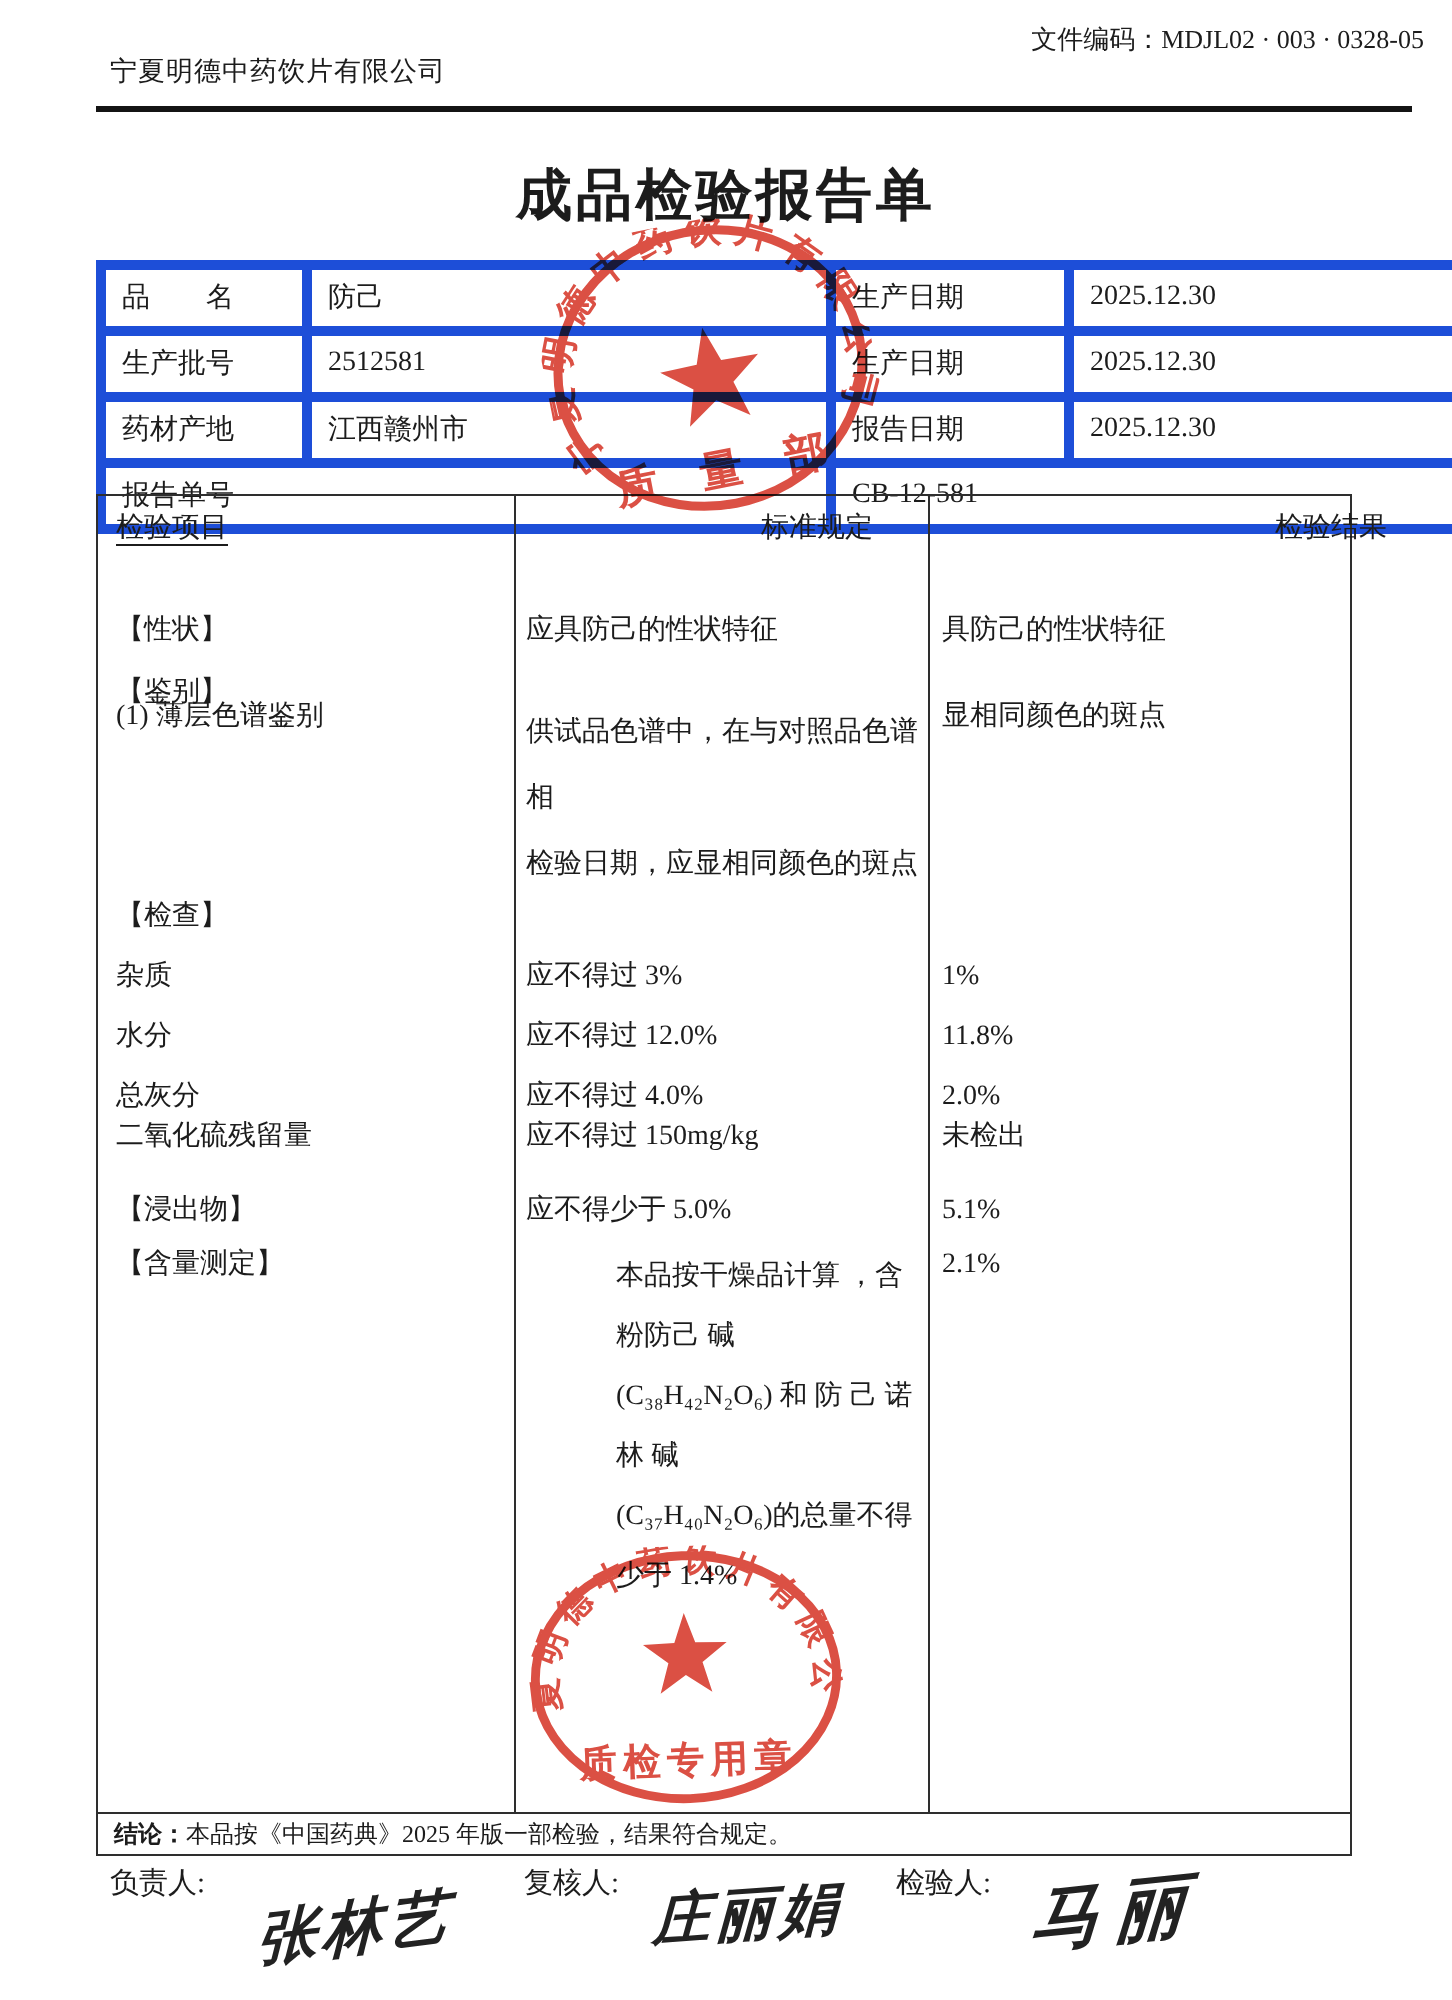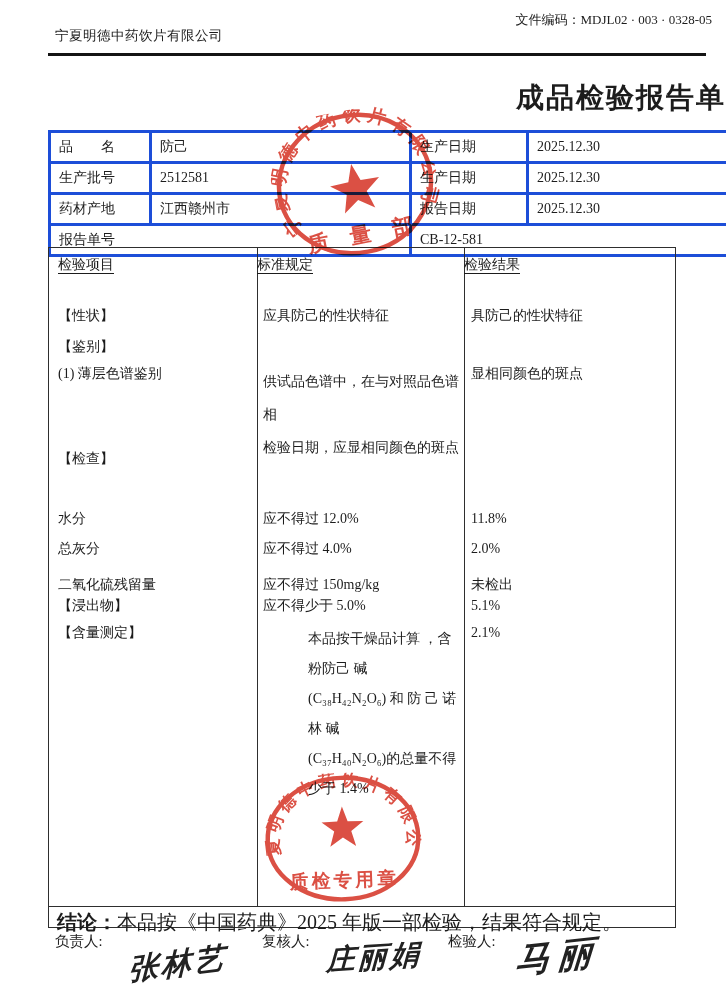--- a/index.html
+++ b/index.html
@@ -4,41 +4,41 @@
 <style>
   html,body{margin:0;padding:0;background:#e8e8e8;}
   .page{
     position:relative;width:726px;height:1000px;margin:0 auto;background:#ffffff;
     font-family:"Liberation Serif","DejaVu Serif",serif;color:#1c1c1c;overflow:hidden;
   }
   
   .hdr-company{position:absolute;left:55px;top:27px;font-size:13.5px;letter-spacing:.5px;}
   .hdr-code{position:absolute;right:14px;top:11px;font-size:13px;}
   .hdr-rule{position:absolute;left:48px;right:20px;top:53px;height:2.5px;background:#141414;}
-  .title{position:absolute;left:0;right:0;top:79px;text-align:right;font-size:28px;font-weight:bold;letter-spacing:2px;}
+  .title{position:absolute;left:0;right:0;top:79px;text-align:center;font-size:28px;font-weight:bold;letter-spacing:2px;}
   
   .info-table{position:absolute;left:48px;top:130px;width:628px;border-collapse:collapse;table-layout:fixed;font-size:14px;}
-  .info-table td{border:3px solid #1d4ed8;height:28px;padding:0 16px 0 8px;white-space:pre;overflow:hidden;}
+  .info-table td{border:5px solid #1d4ed8;height:28px;padding:0 16px 0 8px;white-space:pre;overflow:hidden;}
   .col-l1{width:74px;} .col-v1{width:233px;} .col-l2{width:90px;} .col-v2{width:231px;}
   
   .main-table{position:absolute;left:48px;top:247px;width:628px;height:681px;border:1px solid #2e2e2e;box-sizing:border-box;font-size:14px;}
   .vline{position:absolute;top:0;width:1px;height:658px;background:#2e2e2e;}
   .vline.v1{left:208px;} .vline.v2{left:415px;}
   .hline-concl{position:absolute;left:0;right:0;top:658px;height:1px;background:#2e2e2e;}
   .mt-row{position:absolute;left:0;width:626px;display:grid;grid-template-columns:208px 207px 211px;}
   .mt-row .c1{padding-left:9px;} .mt-row .c2{padding-left:6px;} .mt-row .c3{padding-left:7px;}
   .mt-row div{white-space:pre-line;line-height:18px;}
-  .hdr-row{top:8px;}
+  .hdr-row{top:8px;gap:48px;}
   .hdr-row .c1{text-decoration:underline;text-underline-offset:4px;}
-  .hdr-row .c2,.hdr-row .c3{text-align:left;text-decoration:underline;text-underline-offset:4px;padding:0;}
-  .r0{top:59px;} .r1{top:90px;} .r2{top:117px;} .r3{top:202px;} .r4{top:232px;}
-  .r5{top:262px;} .r6{top:292px;} .r7{top:328px;} .r8{top:349px;} .r9{top:376px;}
+  .hdr-row .c2,.hdr-row .c3{text-align:center;text-underline-offset:4px;padding:0;}
+  .r0{top:59px;} .r1{top:90px;} .r2{top:102px;} .r3{top:202px;} .r4{top:232px;}
+  .r5{top:262px;} .r6{top:292px;} .r7{top:312px;} .r8{top:349px;} .r9{top:376px;}
   .r2 .c2{line-height:33px;}
   .r9 .c2{line-height:30px;margin-left:45px;}
-  .concl{position:absolute;left:8px;top:661px;font-size:20px;}
+  .concl{position:absolute;left:8px;top:661px;font-size:12px;}
   .concl .lbl{font-weight:bold;}
   
   .sig-label{position:absolute;top:932px;font-size:14.5px;}
   .sig-l0{left:55px;} .sig-l1{left:262px;} .sig-l2{left:448px;}
   .sig-name{position:absolute;font-weight:600;font-style:italic;color:#222;letter-spacing:3px;}
   .sig-n0{left:128px;top:944px;font-size:30px;transform:rotate(-7deg) skewX(-8deg);}
   .sig-n1{left:326px;top:938px;font-size:29px;transform:rotate(-4deg) skewX(-6deg);}
   .sig-n2{left:515px;top:933px;font-size:35px;transform:rotate(-6deg) skewX(-10deg);letter-spacing:8px;}
   
   .stamp{position:absolute;mix-blend-mode:multiply;opacity:.88;}
@@ -109,20 +109,25 @@
       <div class="c1">(1) 薄层色谱鉴别</div>
       <div class="c2">供试品色谱中，在与对照品色谱相
 检验日期，应显相同颜色的斑点</div>
       <div class="c3">显相同颜色的斑点</div>
     </div>
     <div class="mt-row r3">
       <div class="c1">【检查】</div>
       <div class="c2"></div>
       <div class="c3"></div>
     </div>
+    <div class="mt-row r4">
+      <div class="c1">杂质</div>
+      <div class="c2">应不得过 3%</div>
+      <div class="c3">1%</div>
+    </div>
     <div class="mt-row r5">
       <div class="c1">水分</div>
       <div class="c2">应不得过 12.0%</div>
       <div class="c3">11.8%</div>
     </div>
     <div class="mt-row r6">
       <div class="c1">总灰分</div>
       <div class="c2">应不得过 4.0%</div>
       <div class="c3">2.0%</div>
     </div>

